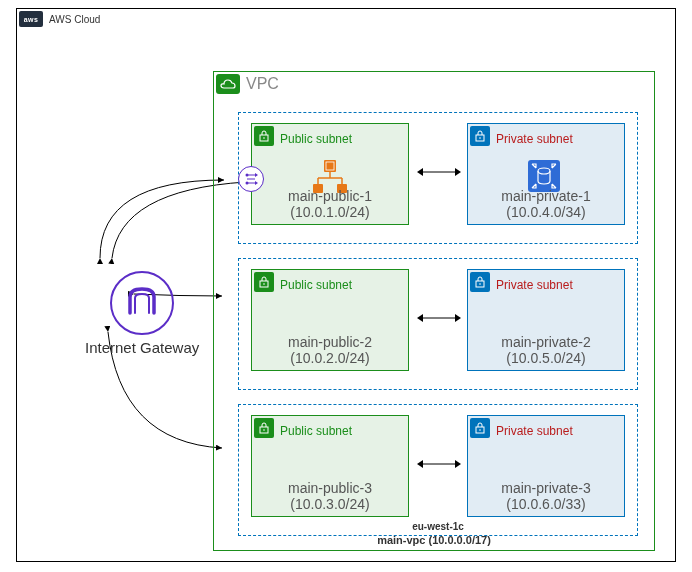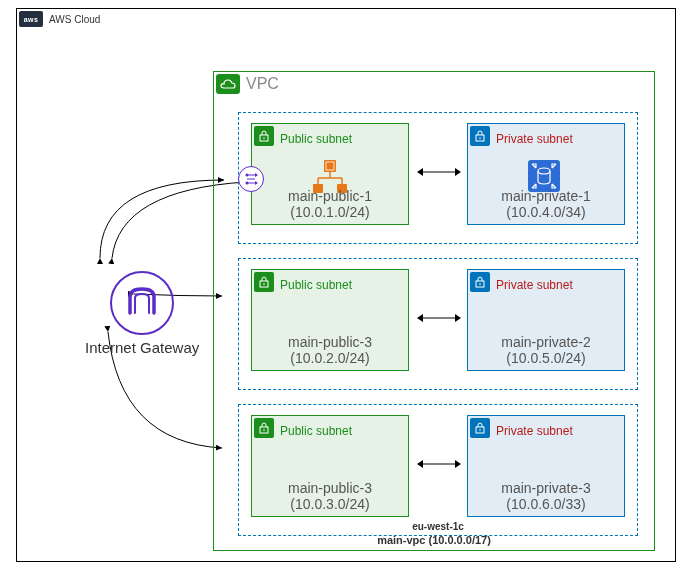--- a/index.html
+++ b/index.html
@@ -303,21 +303,21 @@
         <div class="subnet-header">
           <div class="subnet-lock">
             <svg width="12" height="12" viewBox="0 0 12 12">
                 <rect x="2" y="5" width="8" height="6" fill="none" stroke="#fff" stroke-width="1"></rect>
                 <path d="M4 5 L4 3 Q4 1 6 1 Q8 1 8 3 L8 5" fill="none" stroke="#fff" stroke-width="1"></path>
                 <circle cx="6" cy="8" r="0.8" fill="#fff"></circle>
               </svg>
           </div>
           <div class="subnet-label">Public subnet</div>
         </div>
-        <div class="subnet-footer">main-public-3 (10.0.2.0/24)</div>
+        <div class="subnet-footer">main-public-2 (10.0.2.0/24)</div>
       </div>
       <div class="subnet private">
         <div class="subnet-header">
           <div class="subnet-lock">
             <svg width="12" height="12" viewBox="0 0 12 12">
                 <rect x="2" y="5" width="8" height="6" fill="none" stroke="#fff" stroke-width="1"></rect>
                 <path d="M4 5 L4 3 Q4 1 6 1 Q8 1 8 3 L8 5" fill="none" stroke="#fff" stroke-width="1"></path>
                 <circle cx="6" cy="8" r="0.8" fill="#fff"></circle>
               </svg>
           </div>

